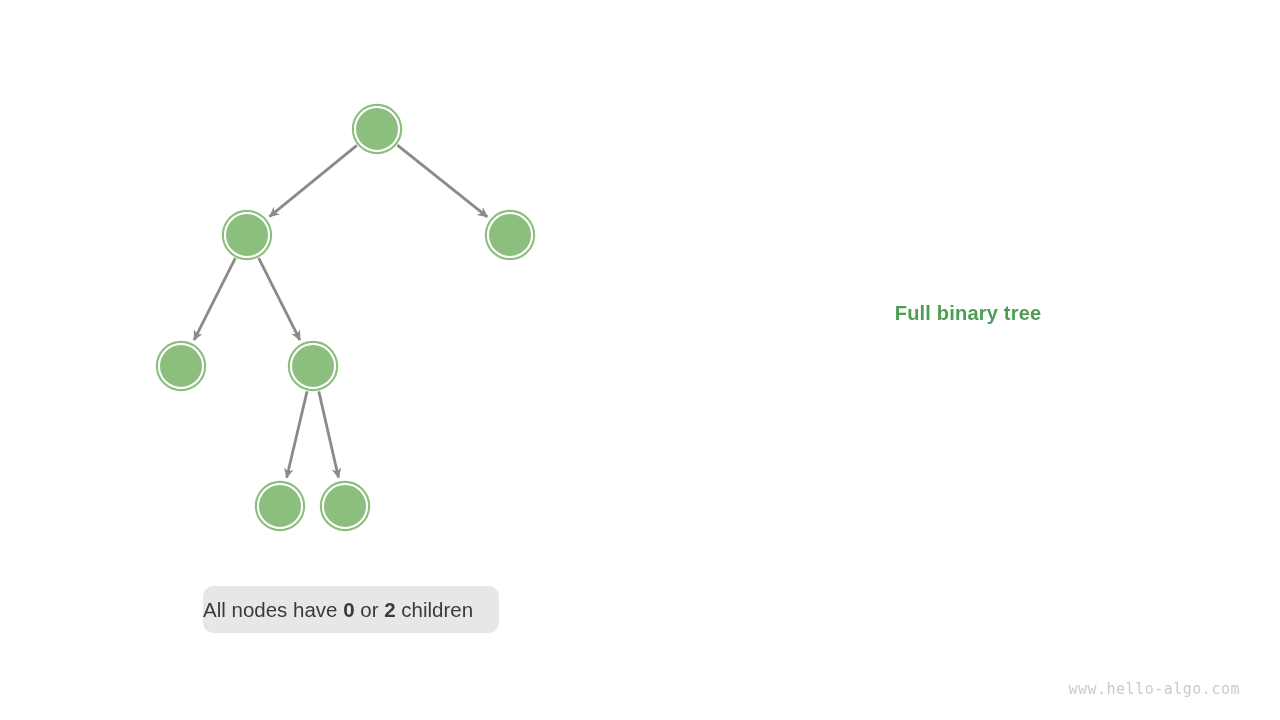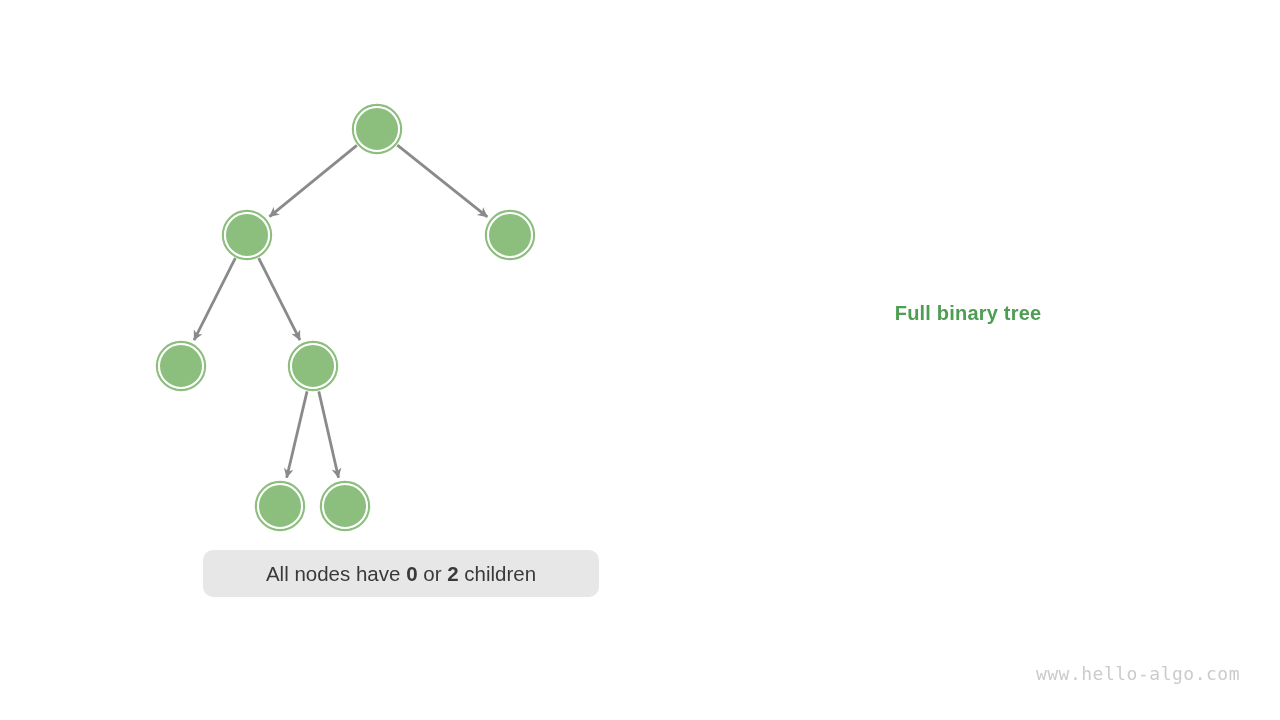--- a/index.html
+++ b/index.html
@@ -27,39 +27,39 @@
     top: 302px;
     transform: translateX(-50%);
     font-size: 20px;
     font-weight: bold;
     white-space: nowrap;
     letter-spacing: 0.2px;
   }
   .caption-pill {
     position: absolute;
     left: 203px;
-    top: 550px;
-    width: 396px;
+    top: 586px;
+    width: 296px;
     height: 47px;
     border-radius: 10px;
     display: flex;
     align-items: center;
-    justify-content: center;
+    justify-content: flex-start;
     font-size: 20.5px;
     white-space: nowrap;
   }
   .caption-pill .seg-bold {
     font-weight: bold;
   }
   .watermark {
     position: absolute;
     right: 40px;
-    top: 663px;
+    top: 680px;
     font-family: "DejaVu Sans Mono", monospace;
-    font-size: 18px;
+    font-size: 15px;
     letter-spacing: 0.5px;
   }
 </style>
 </head>
 <body style="background: rgb(255, 255, 255);">
 
 <div class="stage">
 
   <svg id="tree-svg" width="1280" height="720" viewBox="0 0 1280 720">
     <defs>

